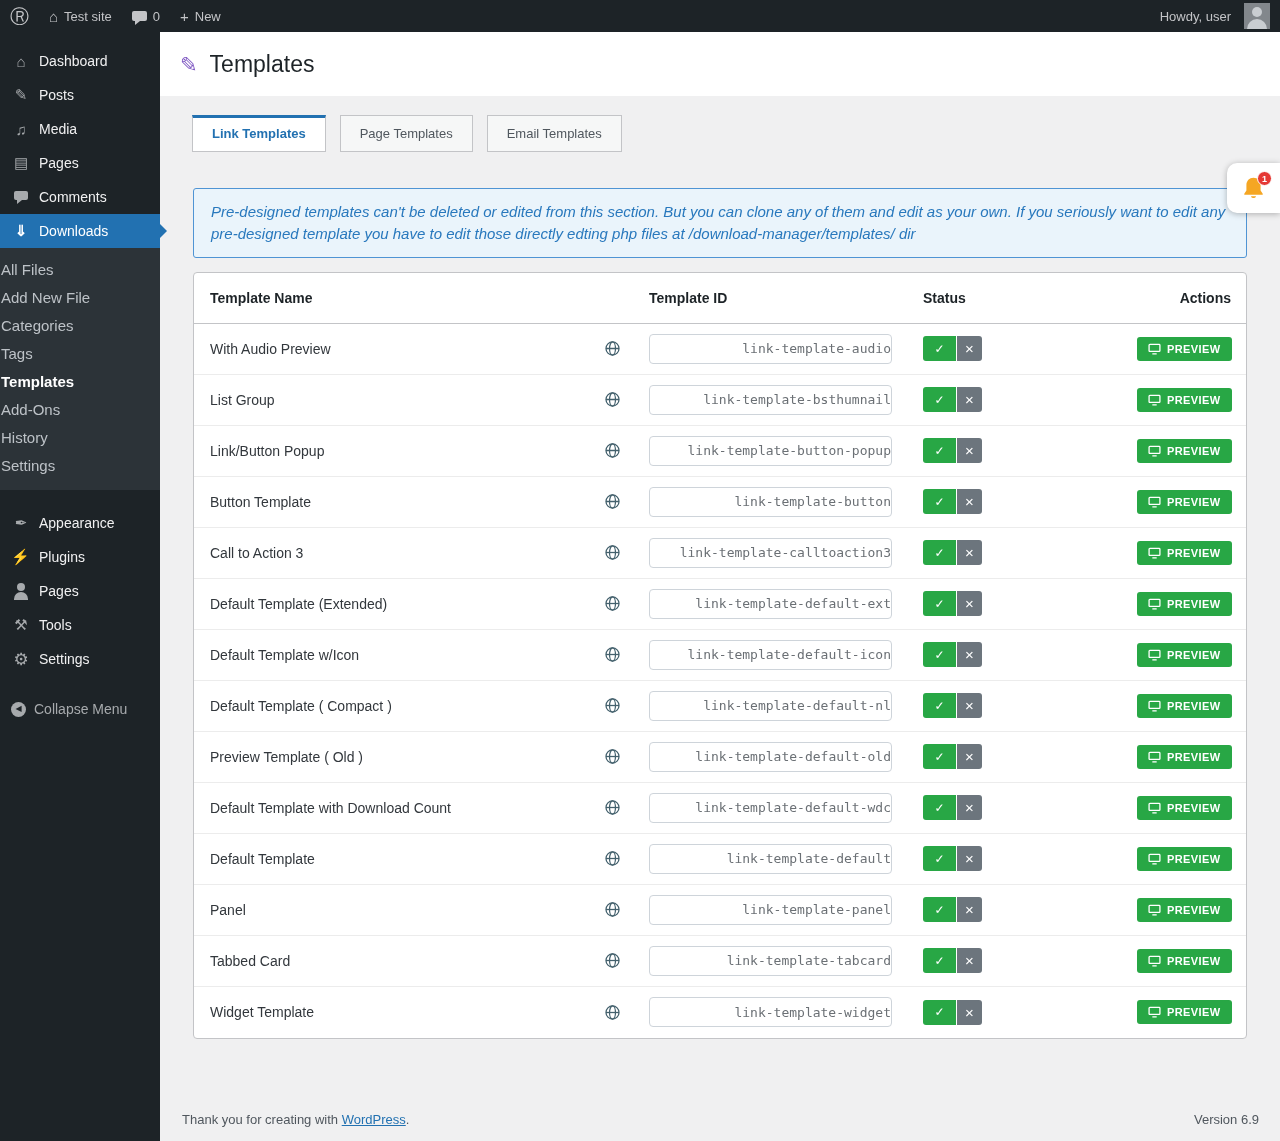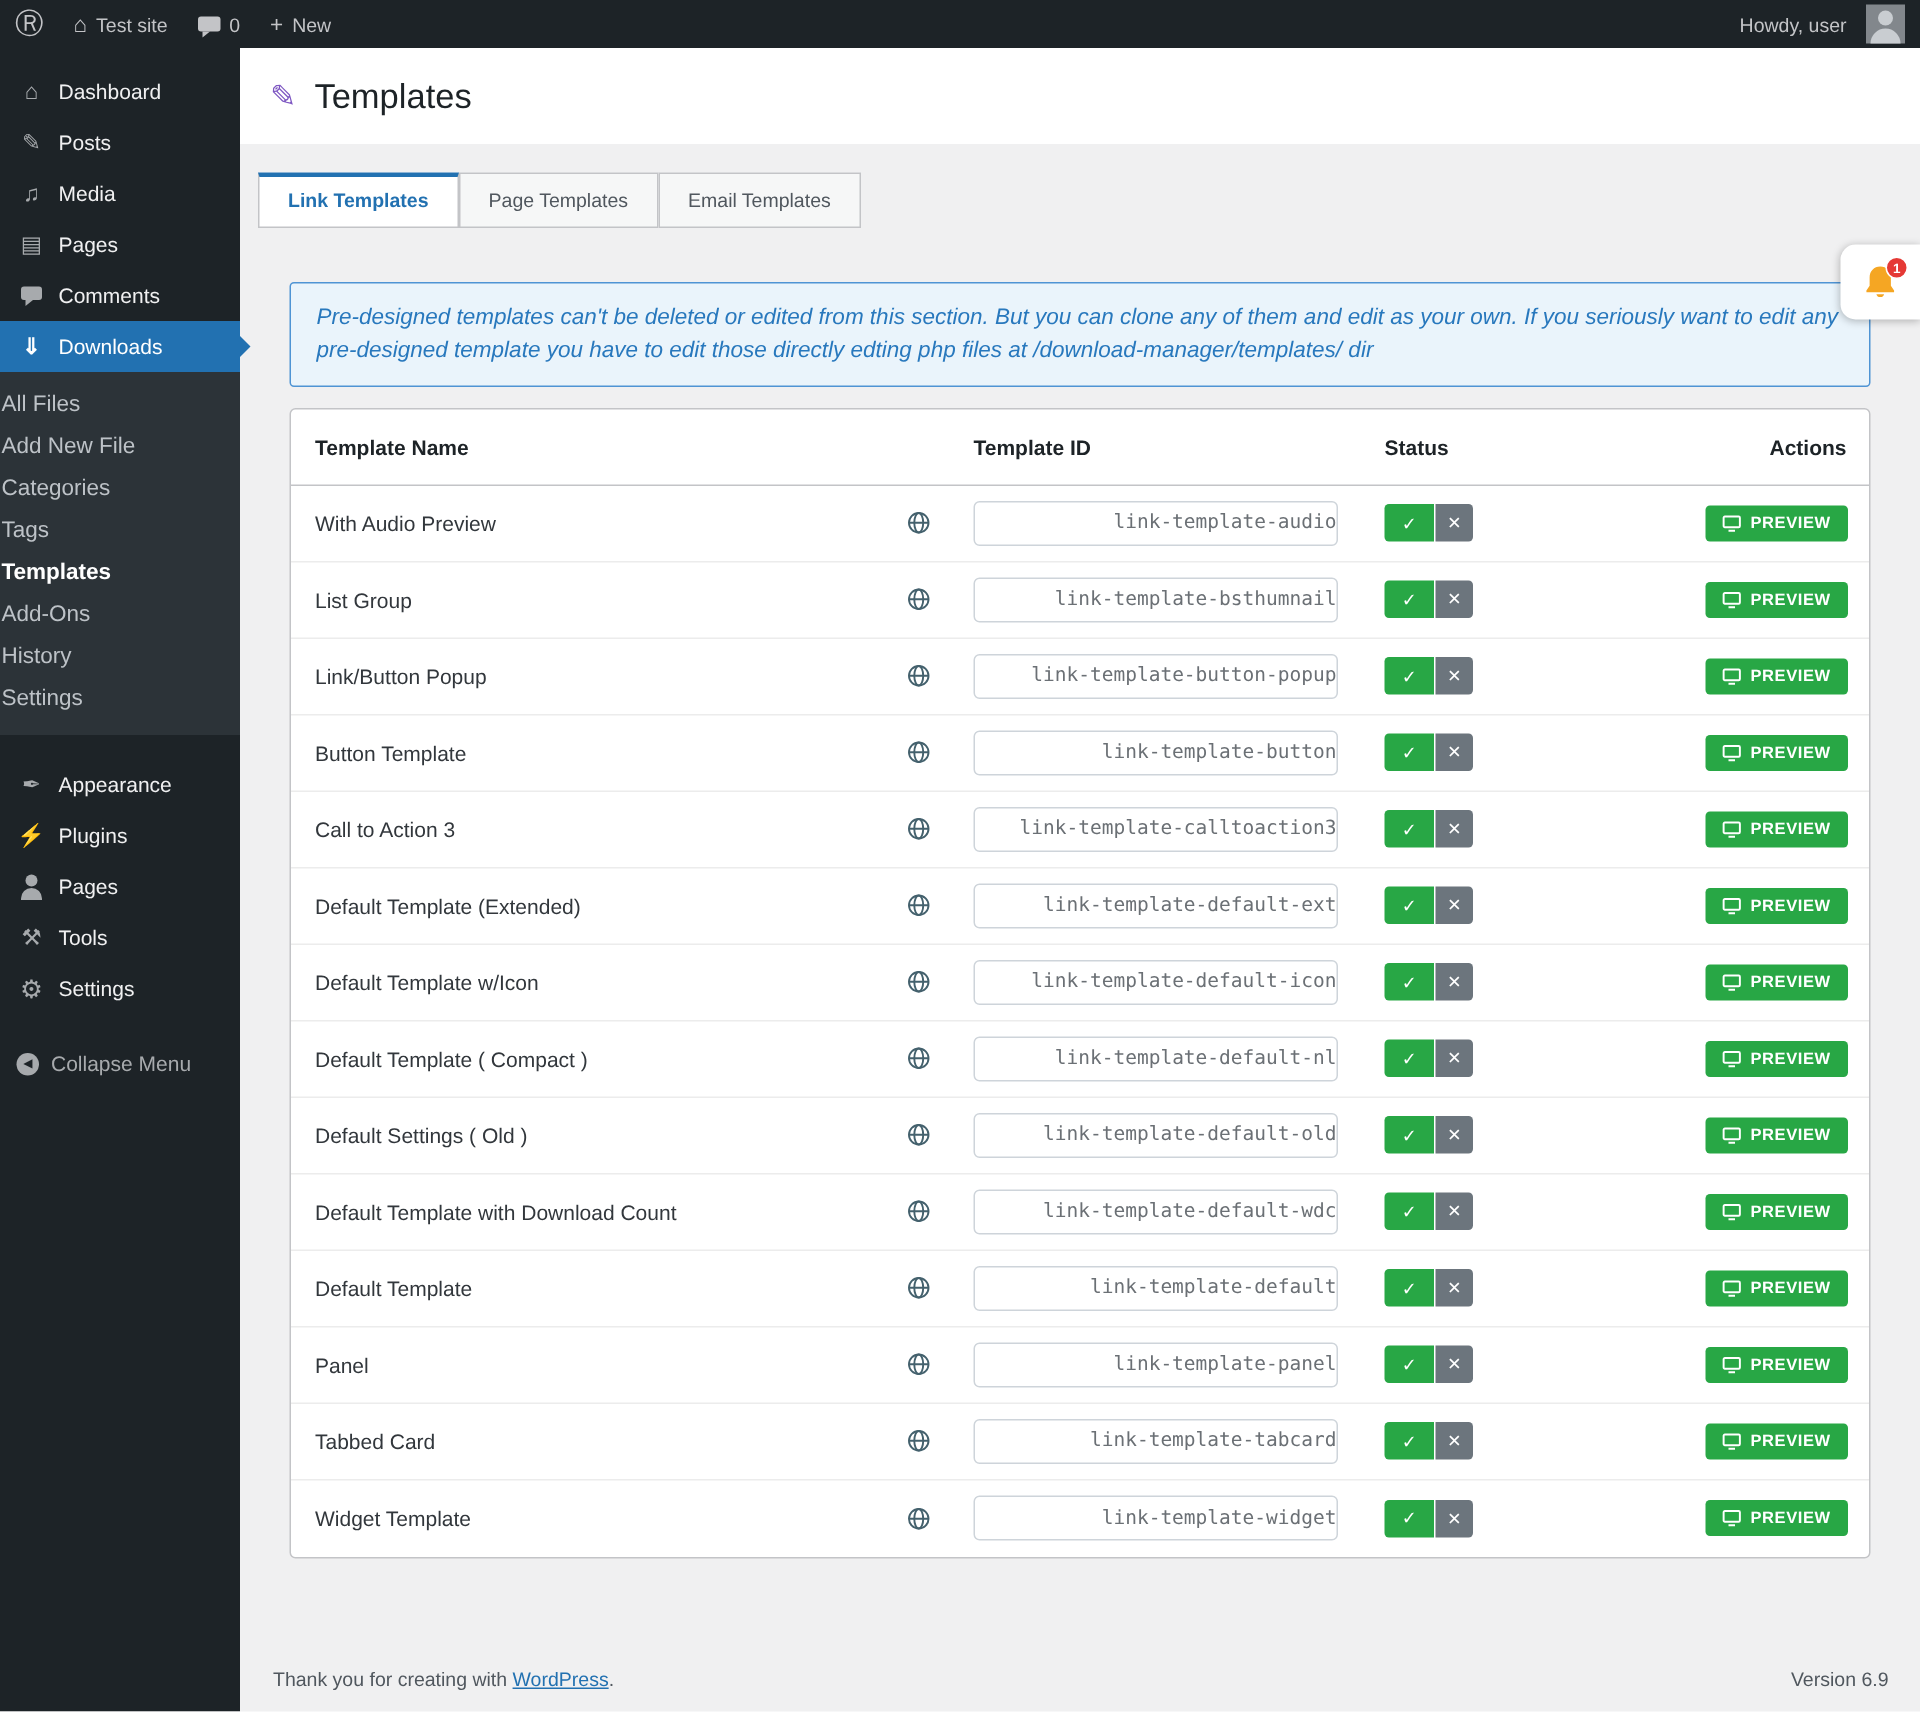--- a/index.html
+++ b/index.html
@@ -48,21 +48,21 @@
   .submenu{background:#2c3338;padding:8px 0 10px}
   .submenu-item{padding:7px 1px;color:#bdc2c7;font-size:15px;cursor:pointer;line-height:14px}
   .submenu-item.current{color:#fff;font-weight:700}
 
   
   .content{position:absolute;top:32px;left:160px;width:1120px;height:1109px;display:flex;flex-direction:column}
   .page-header{background:#fff;height:64px;display:flex;align-items:center;padding:0 20px;flex:none}
   .pencil{font-size:21px;color:var(--purple-pencil,#7e57c2);margin-right:12px;line-height:1}
   .page-title{font-size:23px;font-weight:500;color:#1d2327}
 
-  .tabs{display:flex;margin:19px 33px 0 12px;flex:none}
+  .tabs{display:flex;gap:14px;margin:19px 33px 0 32px;flex:none}
   .tab{padding:10px 19px;font-size:13px;background:#f6f7f7;border:1px solid #c3c4c7;color:#50575e;cursor:pointer;line-height:15px}
   .tab.active{background:#fff;border-top:3px solid var(--accent-blue,#2271b1);padding-top:8px;color:var(--accent-blue,#2271b1);font-weight:600}
 
   .notice{margin:36px 33px 0;background:var(--notice-bg,#eaf4fb);border:1px solid var(--notice-border,#4f94d4);border-radius:3px;padding:12px 17px;font-size:15px;font-style:italic;color:var(--notice-text,#2878bd);line-height:1.45;flex:none}
 
   .table-card{margin:14px 33px 0;background:#fff;border:1px solid #c3c4c7;border-radius:4px;overflow:hidden;flex:none}
   .trow{display:grid;grid-template-columns:455px 274px 214px 1fr;align-items:center;min-height:51px;border-bottom:1px solid #ececec}
   #rows .trow:last-child{border-bottom:none}
   .thead{border-bottom:1px solid #c3c4c7;font-weight:700;font-size:14px;color:#1d2327}
   .h-name{padding-left:16px}
@@ -429,21 +429,21 @@
           <rect x="2" y="2" width="20" height="13" rx="1.5"></rect>
           <path d="M8 19.5h8"></path>
         </svg>
         <span>PREVIEW</span>
       </button>
     </div>
   </div>
 
   <div class="trow">
     <div class="col-name">
-      <span class="tname">Default Settings ( Old )</span>
+      <span class="tname">Preview Template ( Old )</span>
       <span class="globe">
         <svg width="17" height="17" viewBox="0 0 24 24" fill="none" stroke="#44616d" stroke-width="1.8">
           <circle cx="12" cy="12" r="9.2"></circle>
           <ellipse cx="12" cy="12" rx="4.2" ry="9.2"></ellipse>
           <path d="M2.8 12h18.4"></path>
         </svg>
       </span>
     </div>
     <div class="col-id">
       <input class="idbox" readonly="" value="link-template-default-old" style="">

